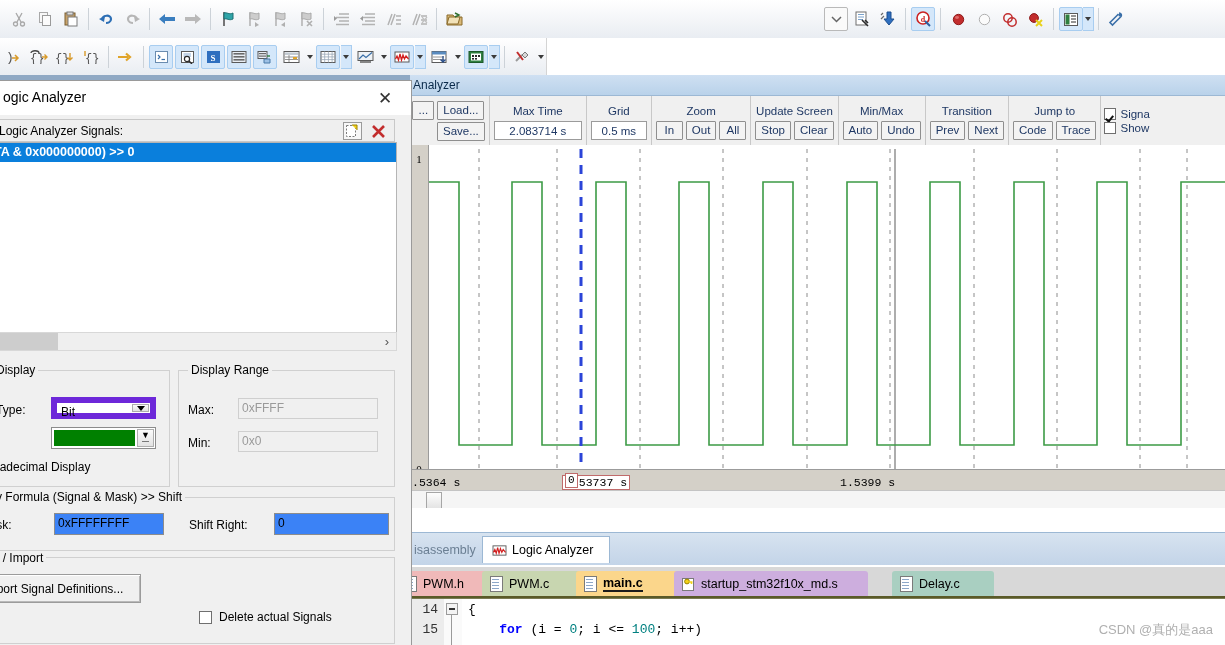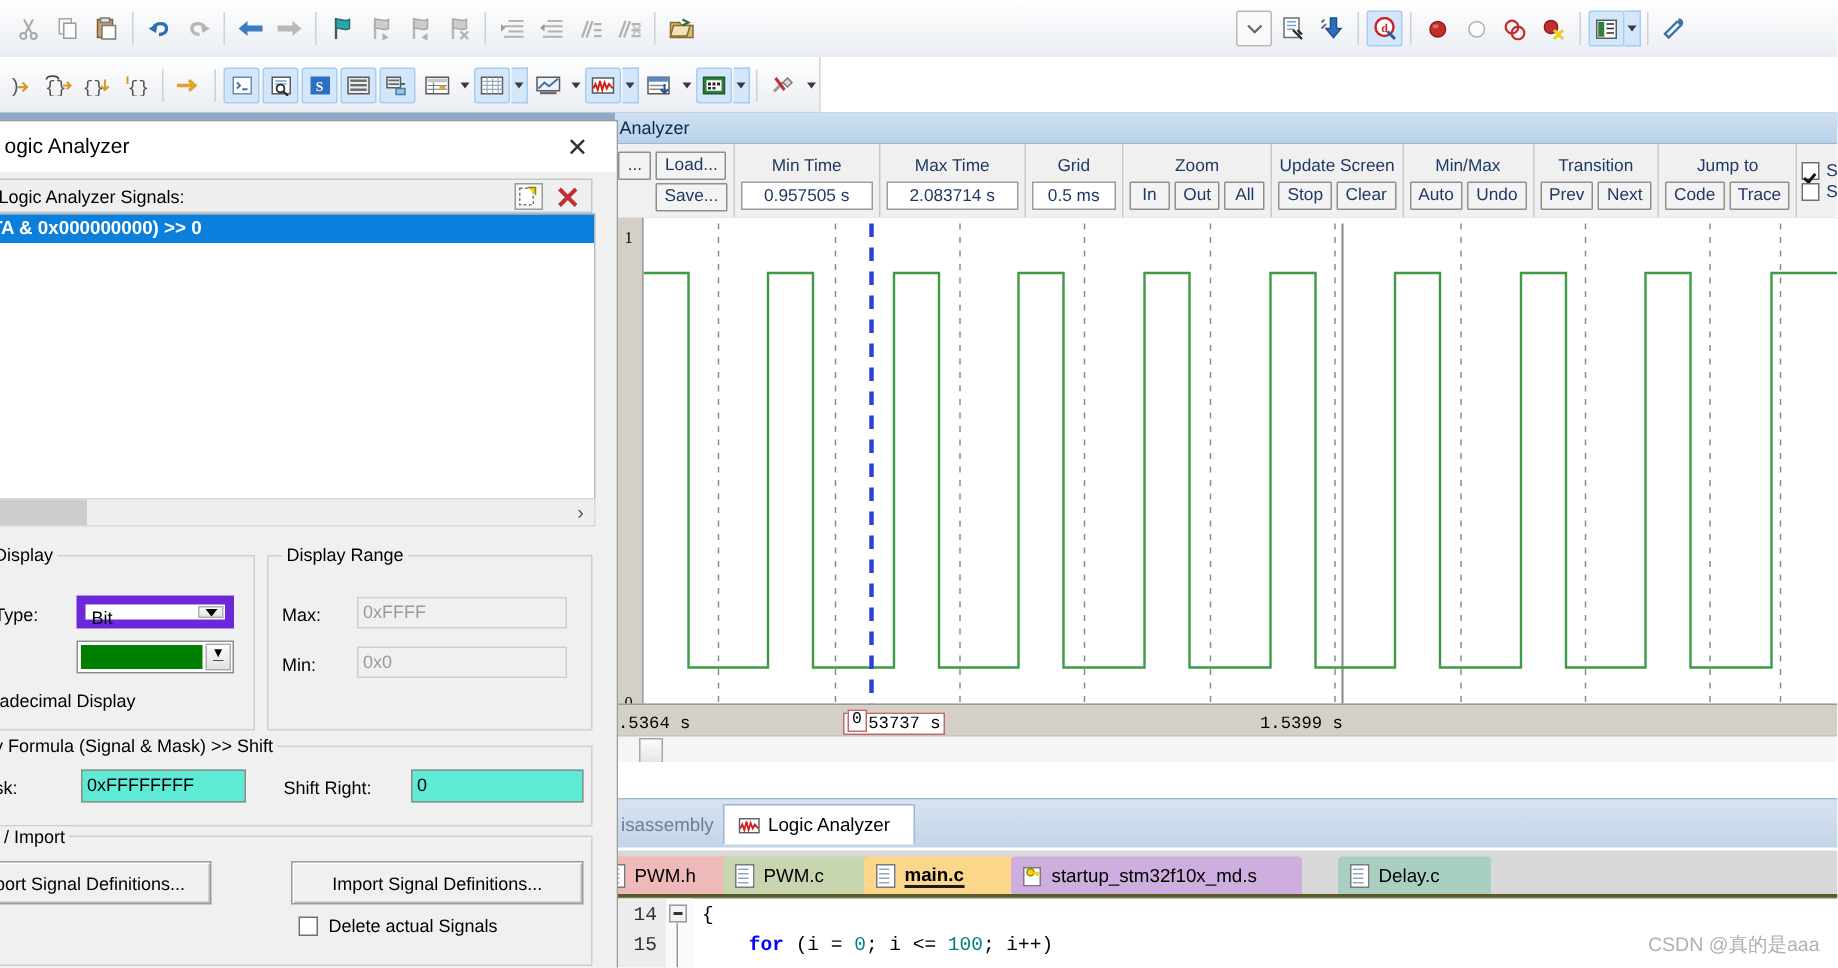--- a/index.html
+++ b/index.html
@@ -81,21 +81,21 @@
   #dlg{left:-60px;top:80px;width:470px;height:565px;background:#f0f0f0;
        border:1px solid #9a9a9a;box-shadow:0 0 0 0 #000;}
   #dlg-title{height:34px;background:#fff;border-bottom:1px solid #e6e6e6;position:relative;}
   #dlg-title .t{position:absolute;left:62px;top:8px;font-size:14px;color:#000;}
   #dlg-close{position:absolute;right:6px;top:4px;width:40px;height:26px;
      display:flex;align-items:center;justify-content:center;color:#333;font-size:17px;}
   #dlg-body{position:absolute;left:0;top:34px;width:470px;height:531px;background:#f0f0f0;}
   .grpbox{position:absolute;border:1px solid #d0d0d0;background:transparent;}
   .grplab{position:absolute;background:#f0f0f0;padding:0 3px;font-size:12px;color:#000;}
   .lbl{position:absolute;font-size:12px;color:#000;white-space:nowrap;}
-  .txt{position:absolute;background:#5eead4;border:1px solid #8c8c8c;
+  .txt{position:absolute;background:#3b82f6;border:1px solid #8c8c8c;
      font-size:12px;line-height:19px;padding:0 3px;box-sizing:border-box;color:#000;}
   .txt.ro{background:#f0f0f0;border:1px solid #cfcfcf;color:#9a9a9a;}
   .wbtn{position:absolute;background:#f0f0f0;border:1px solid #9b9b9b;
      box-shadow:inset 1px 1px 0 #ffffff, inset -1px -1px 0 #b9b9b9;
      font-size:12px;display:flex;align-items:center;justify-content:center;color:#000;}
   .sellist{position:absolute;background:#fff;border:1px solid #b5b5b5;}
   .selrow{height:19px;line-height:19px;background:#0a7fdc;color:#fff;font-weight:bold;
      font-size:12.5px;padding-left:2px;white-space:nowrap;overflow:hidden;}
   .combo{position:absolute;background:#fff;border:6px solid #6d28d9;box-sizing:border-box;}
   .combo .cval{position:absolute;left:4px;top:2px;font-size:12px;}
@@ -497,24 +497,20 @@
       <div class="la-grow" style="margin-bottom:2px;">
         <div class="la-btn" style="min-width:22px;">...</div>
         <div class="la-btn">Load...</div>
       </div>
       <div class="la-grow">
         <div class="la-btn" style="min-width:22px;border-color:transparent;background:transparent;"></div>
         <div class="la-btn">Save...</div>
       </div>
     </div>
 
-    <div class="la-group">
-      <div class="la-glabel">Min Time</div>
-      <div class="la-field" style="width:88px;">0.957505 s</div>
-    </div>
 
     <div class="la-group">
       <div class="la-glabel">Max Time</div>
       <div class="la-field" style="width:88px;">2.083714 s</div>
     </div>
 
     <div class="la-group">
       <div class="la-glabel">Grid</div>
       <div class="la-field" style="width:56px;">0.5 ms</div>
     </div>
@@ -738,22 +734,19 @@
     <span class="lbl" style="left:248px;top:403px;">Shift Right:</span>
     <div class="txt" style="left:333px;top:398px;width:115px;height:22px;">
       <span>0</span>
     </div>
 
     <div class="grpbox" style="left:42px;top:442px;width:410px;height:85px;"></div>
     <span class="grplab" style="left:52px;top:436px;">t / Import</span>
     <div class="wbtn" style="left:38px;top:459px;width:160px;height:27px;">
       <span>port Signal Definitions...</span>
     </div>
-    <div class="wbtn" style="left:253px;top:459px;width:193px;height:27px;">
-      <span>Import Signal Definitions...</span>
-    </div>
     <div class="lbl" style="left:258px;top:495px;display:flex;align-items:center;gap:7px;">
       <span class="cbox" style="width:13px;height:13px;"></span>
       <span>Delete actual Signals</span>
     </div>
 
   </div>
 </div>
 
 </body></html>

